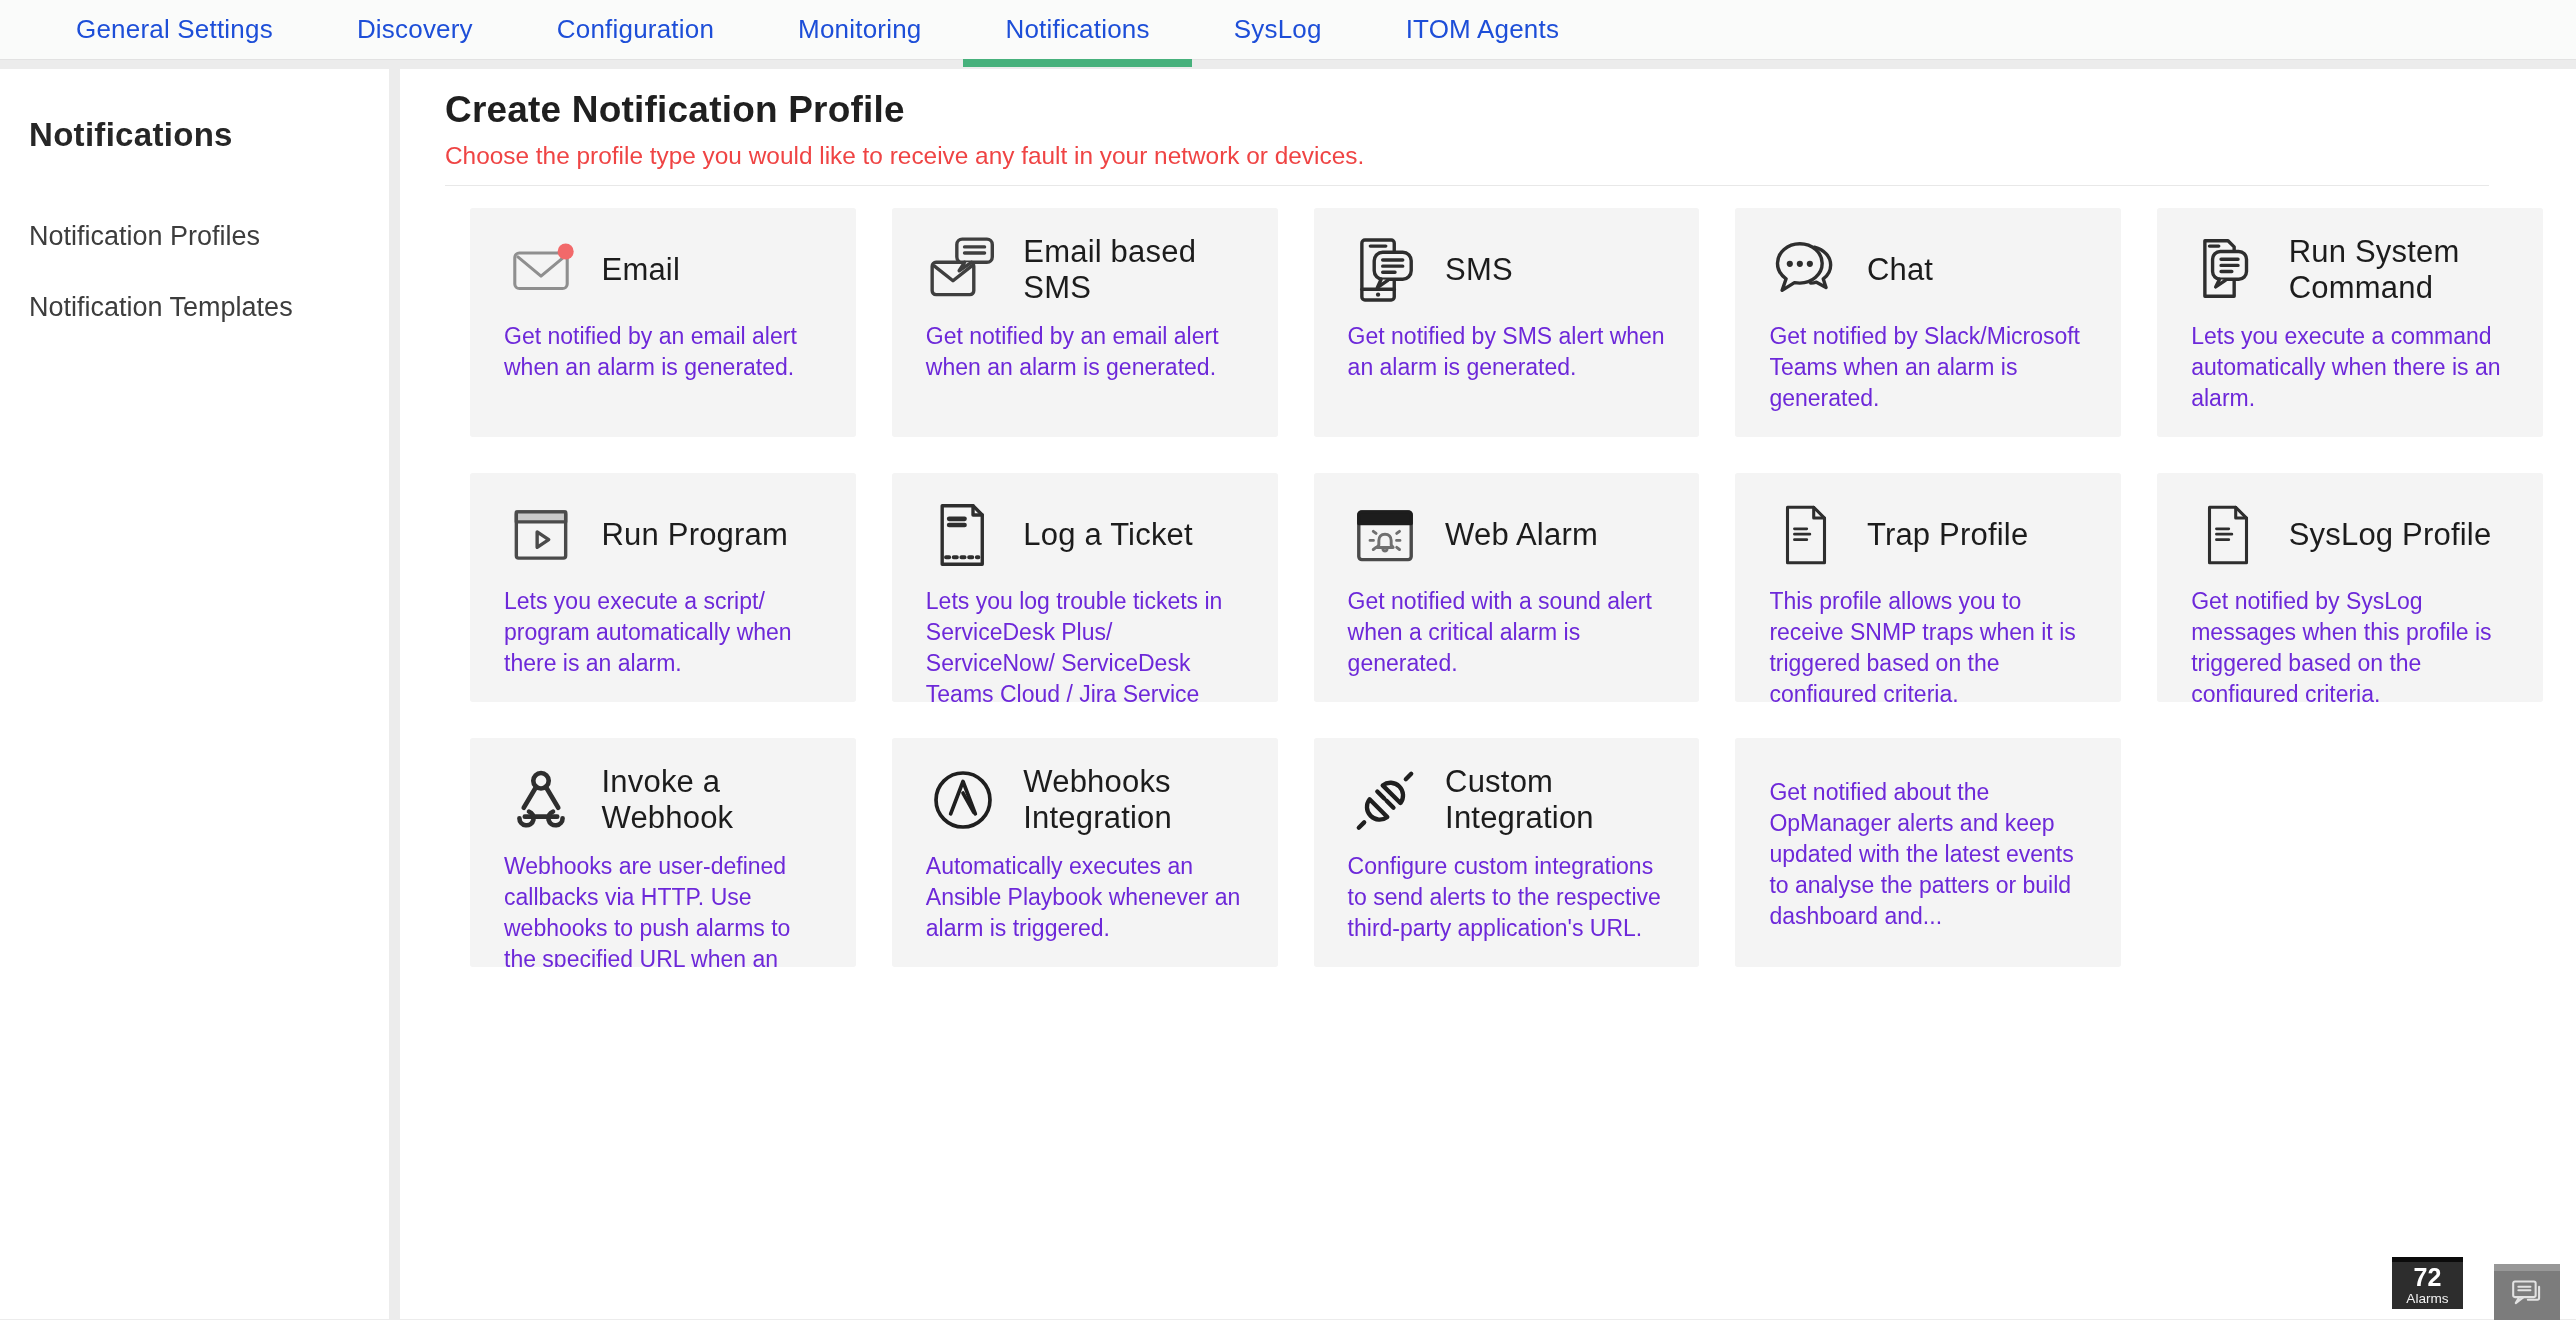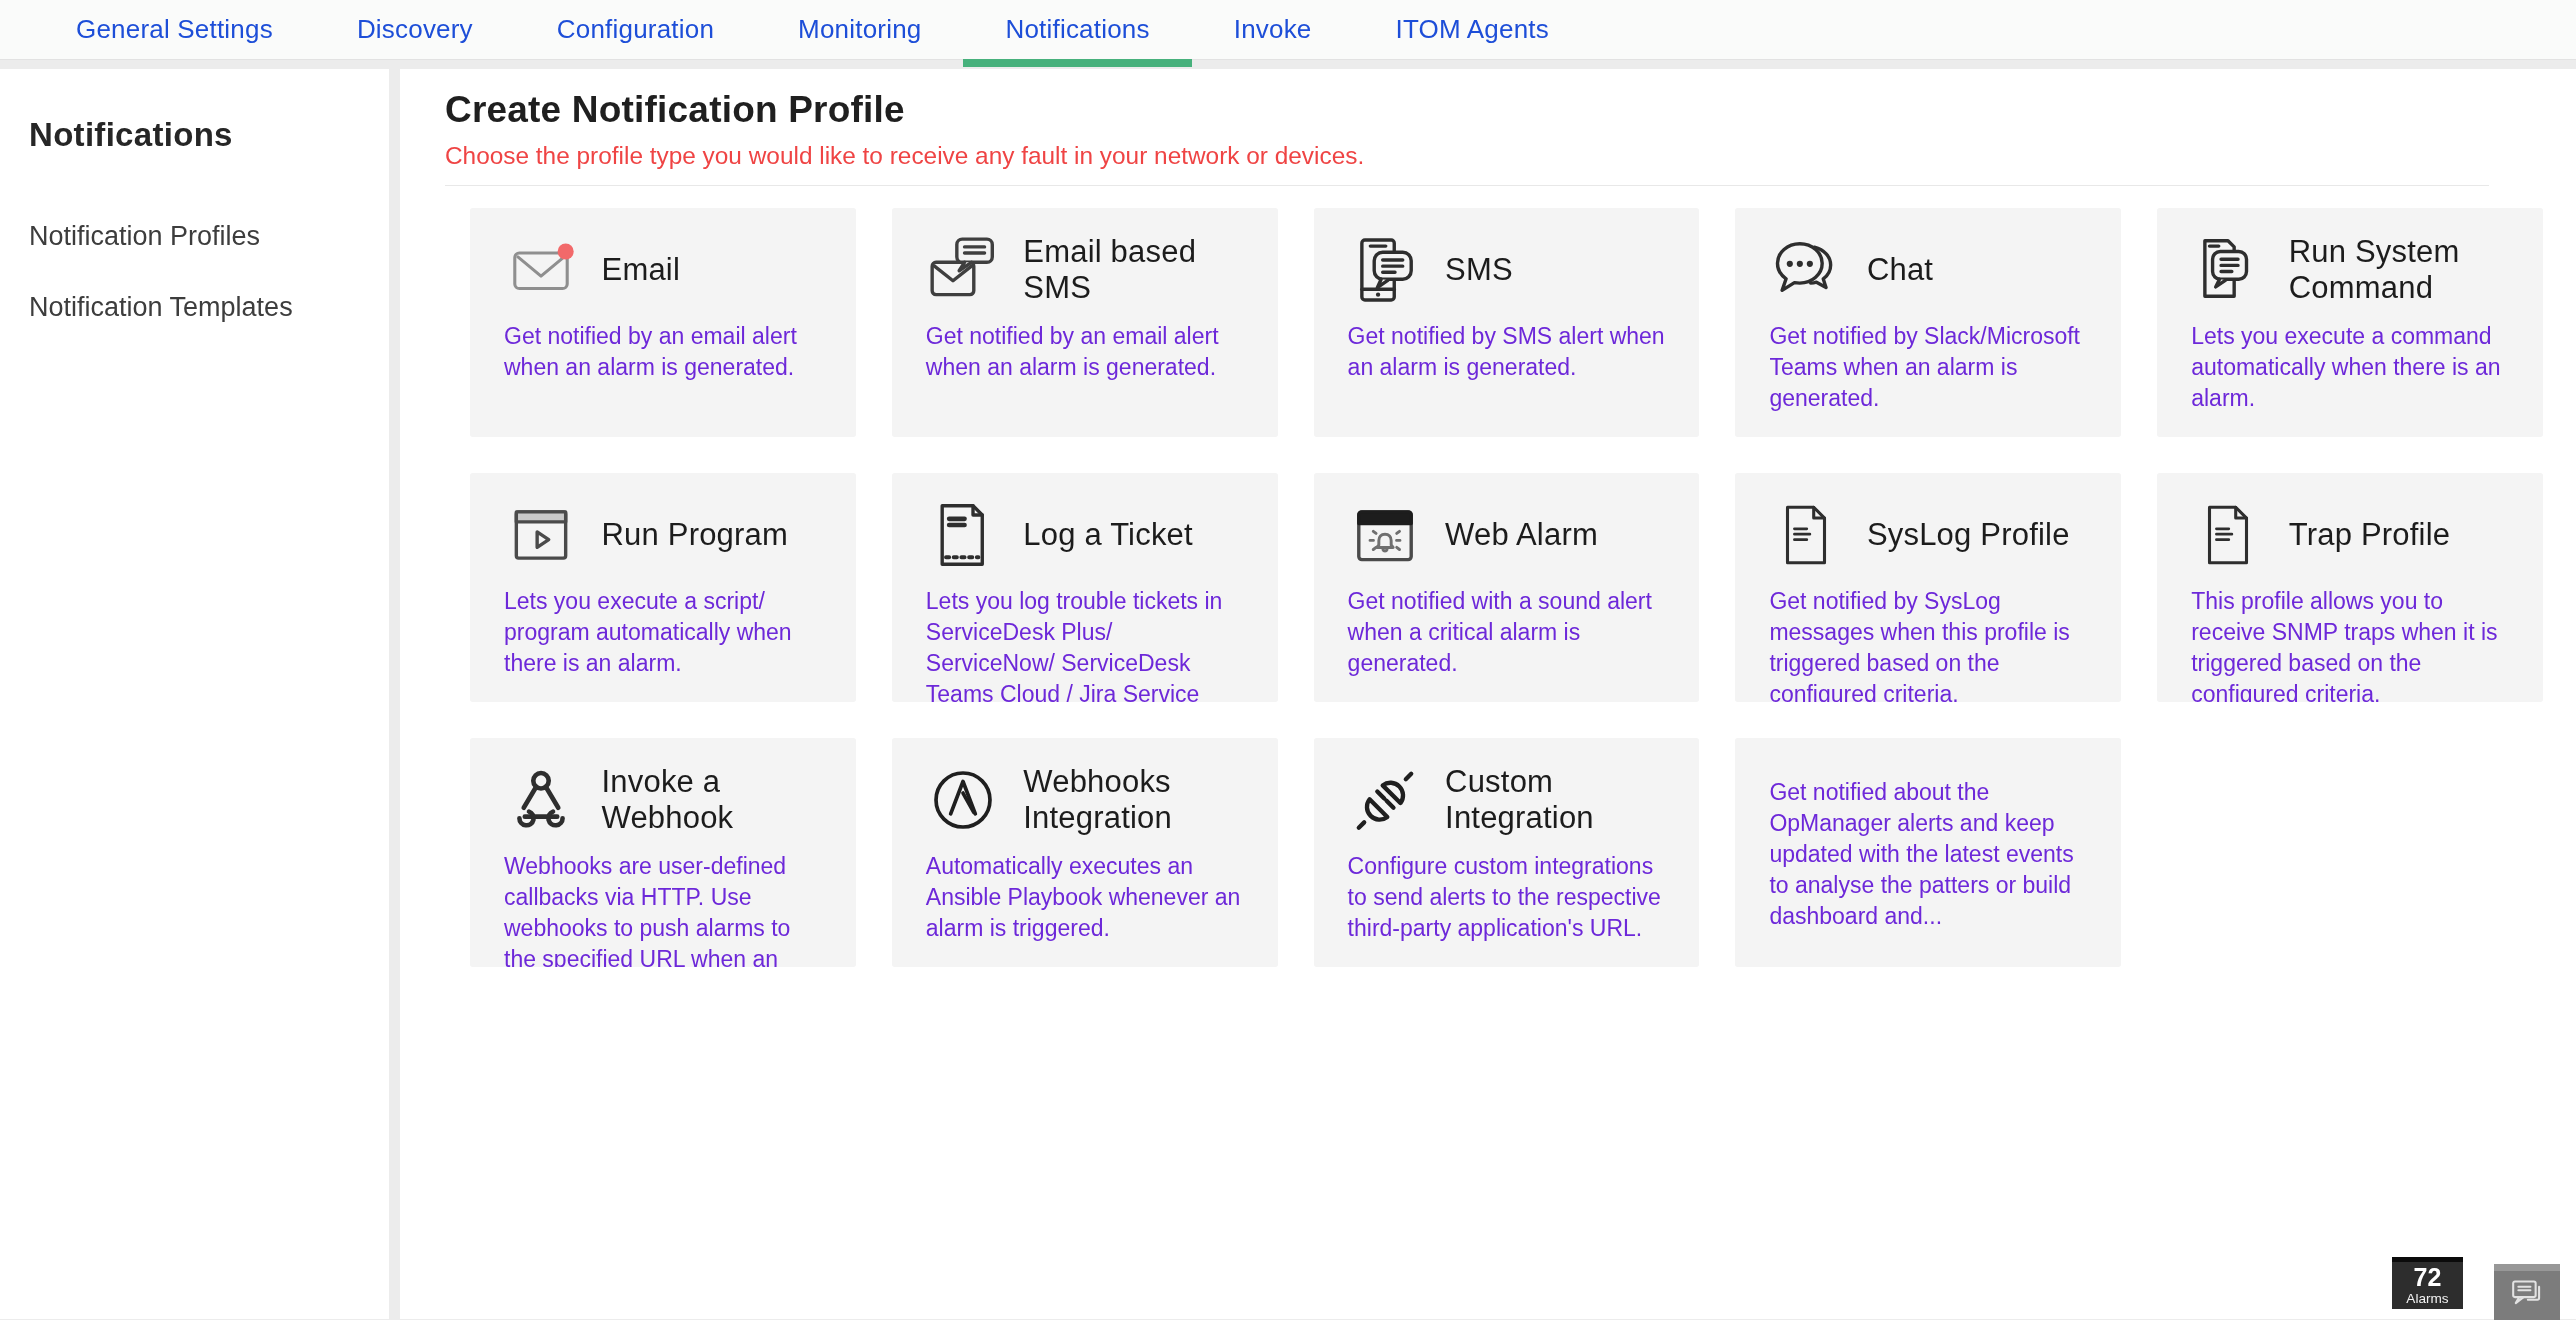--- a/index.html
+++ b/index.html
@@ -69,21 +69,21 @@
 </style>
 </head>
 <body>
 
 <nav class="topnav" id="topnav">
     <div class="nav-item">General Settings</div>
     <div class="nav-item">Discovery</div>
     <div class="nav-item">Configuration</div>
     <div class="nav-item">Monitoring</div>
     <div class="nav-item active">Notifications</div>
-    <div class="nav-item">Invoke</div>
+    <div class="nav-item">SysLog</div>
     <div class="nav-item">ITOM Agents</div>
   </nav>
 
 <div class="layout">
   <aside class="sidebar">
     <div class="sidebar-title">Notifications</div>
     <div class="side-links" id="side-links">
         <div class="side-link">Notification Profiles</div>
         <div class="side-link">Notification Templates</div>
       </div>
@@ -215,36 +215,36 @@
         </div>
         <div class="card">
           <div class="card-head">
             <span class="card-icon">
               <svg viewBox="0 0 48 48" fill="none" stroke="#2e2e2e" stroke-width="2" stroke-linecap="round" stroke-linejoin="round">
     <path d="M12 6 h17 l7 7 v29 h-24 z"></path>
                 <path d="M29 6 v7 h7"></path>
     <path d="M16.5 20 h8 M16.5 23.5 h10 M16.5 27 h8" stroke-width="1.8"></path>
               </svg>
             </span>
-            <span class="card-title">SysLog Profile</span>
-          </div>
-          <div class="card-desc">Get notified by SysLog messages when this profile is triggered based on the configured criteria.</div>
+            <span class="card-title">Trap Profile</span>
+          </div>
+          <div class="card-desc">This profile allows you to receive SNMP traps when it is triggered based on the configured criteria.</div>
         </div>
         <div class="card">
           <div class="card-head">
             <span class="card-icon">
               <svg viewBox="0 0 48 48" fill="none" stroke="#2e2e2e" stroke-width="2" stroke-linecap="round" stroke-linejoin="round">
     <path d="M12 6 h17 l7 7 v29 h-24 z"></path>
                 <path d="M29 6 v7 h7"></path>
     <path d="M16.5 20 h8 M16.5 23.5 h10 M16.5 27 h8" stroke-width="1.8"></path>
               </svg>
             </span>
-            <span class="card-title">Trap Profile</span>
-          </div>
-          <div class="card-desc">This profile allows you to receive SNMP traps when it is triggered based on the configured criteria.</div>
+            <span class="card-title">SysLog Profile</span>
+          </div>
+          <div class="card-desc">Get notified by SysLog messages when this profile is triggered based on the configured criteria.</div>
         </div>
         <div class="card">
           <div class="card-head">
             <span class="card-icon">
               <svg viewBox="0 0 48 48" fill="none" stroke="#2e2e2e" stroke-width="3" stroke-linecap="round" stroke-linejoin="round">
     <circle cx="24" cy="11.5" r="5"></circle>
     <path d="M20.9 15.4 L12.8 29"></path>
                 <path d="M27.1 15.4 L35.2 29"></path>
     <path d="M13.5 34.8 h21"></path>
     <path d="M16.2 31.5 a4.6 4.6 0 1 1 -6.2 4.3"></path>

